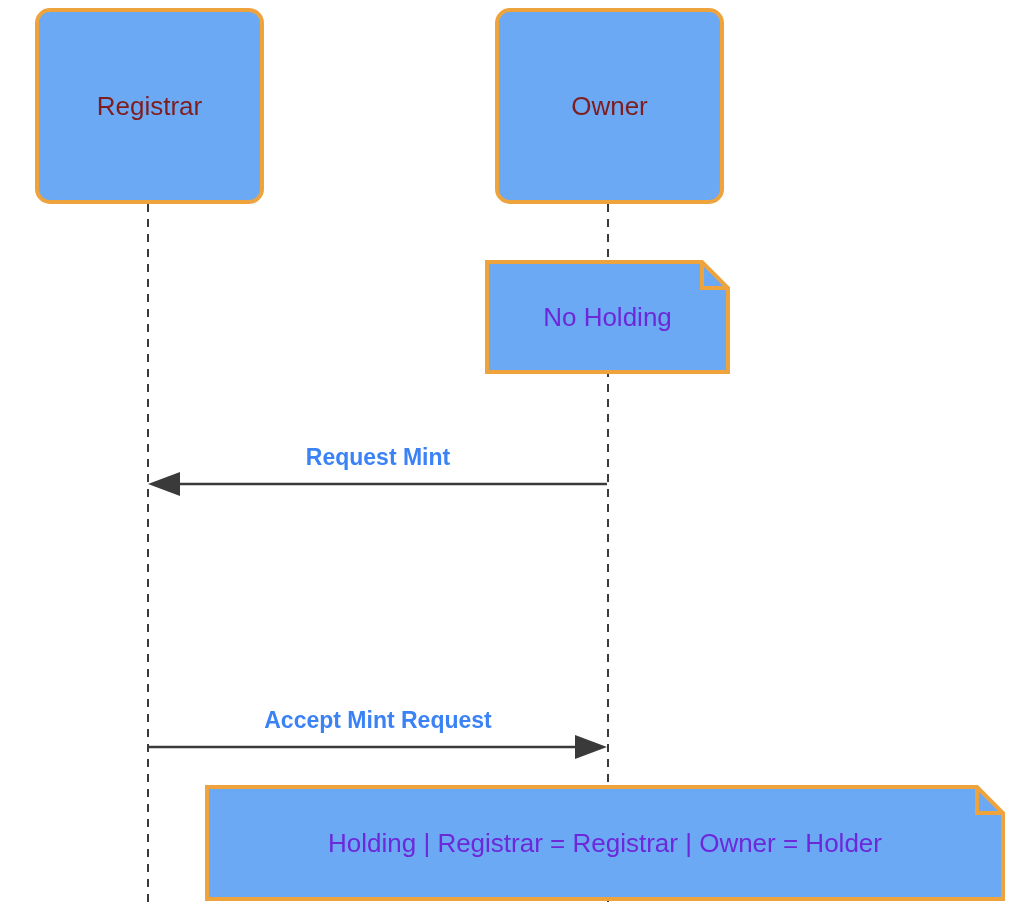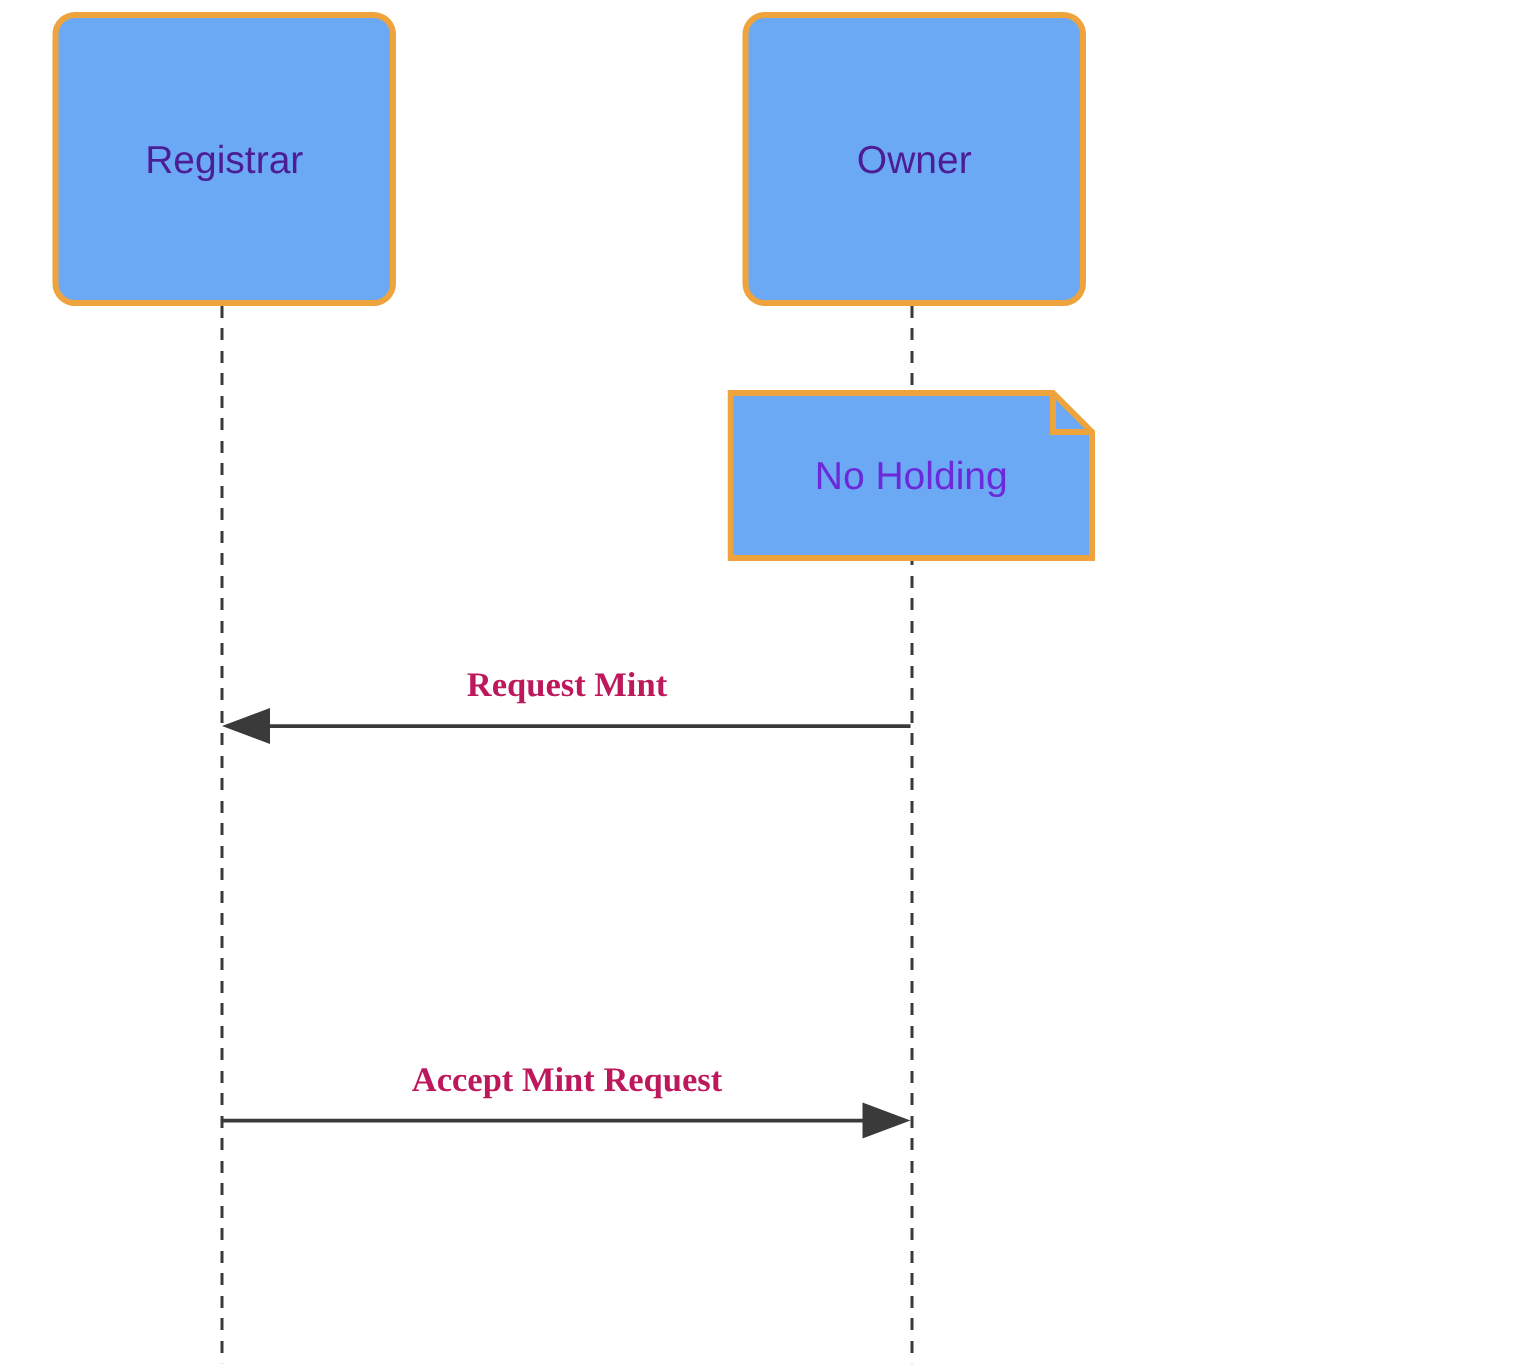--- a/index.html
+++ b/index.html
@@ -24,21 +24,21 @@
     height: 196px;
     background: #6CA9F5;
     border: 4px solid #EFA33D;
     border-radius: 15px;
     display: flex;
     align-items: center;
     justify-content: center;
   }
   .actor-label {
     font-size: 26px;
-    color: #4c1d95;
+    color: #7f1d1d;
   }
   
   .lifeline {
     position: absolute;
     width: 2px;
     top: 204px;
     height: 705px;
     background: repeating-linear-gradient(
       to bottom,
       #3a3a3a 0px, #3a3a3a 8px,
@@ -66,24 +66,23 @@
     position: absolute;
     left: 0; top: 0;
     width: 1015px;
     height: 909px;
     pointer-events: none;
   }
   .msg-label {
     position: absolute;
     font-size: 23px;
     font-weight: bold;
-    color: #be185d;
+    color: #3b82f6;
     text-align: center;
     white-space: nowrap;
-    font-family: Liberation Serif, serif;
   }
 </style>
 </head>
 <body>
 
 <div id="canvas">
 
   <div class="lifeline" style="left:147px;"></div>
   <div class="lifeline" style="left:607px;"></div>
 
@@ -96,20 +95,27 @@
 
   <div class="note" style="left:485px; top:260px; width:245px; height:114px;">
     <svg width="245" height="114" viewBox="0 0 245 114">
       <path d="M2,2 H217 L243,28 V112 H2 Z" fill="#6CA9F5" stroke="#EFA33D" stroke-width="4" stroke-linejoin="miter"></path>
       <path d="M217,2 V28 H243" fill="none" stroke="#EFA33D" stroke-width="4"></path>
     </svg>
     <div class="note-text">No Holding</div>
   </div>
 
 
+  <div class="note" style="left:205px; top:785px; width:800px; height:116px;">
+    <svg width="800" height="116" viewBox="0 0 800 116">
+      <path d="M2,2 H772 L798,28 V114 H2 Z" fill="#6CA9F5" stroke="#EFA33D" stroke-width="4" stroke-linejoin="miter"></path>
+      <path d="M772,2 V28 H798" fill="none" stroke="#EFA33D" stroke-width="4"></path>
+    </svg>
+    <div class="note-text">Holding | Registrar = Registrar | Owner = Holder</div>
+  </div>
 
   <svg id="arrows">
     <g>
       <line x1="607" y1="484" x2="178" y2="484" stroke="#3a3a3a" stroke-width="2.5"></line>
       <polygon points="148,484 180,472 180,496" fill="#3a3a3a"></polygon>
     </g>
     <g>
       <line x1="148" y1="747" x2="577" y2="747" stroke="#3a3a3a" stroke-width="2.5"></line>
       <polygon points="607,747 575,735 575,759" fill="#3a3a3a"></polygon>
     </g>

